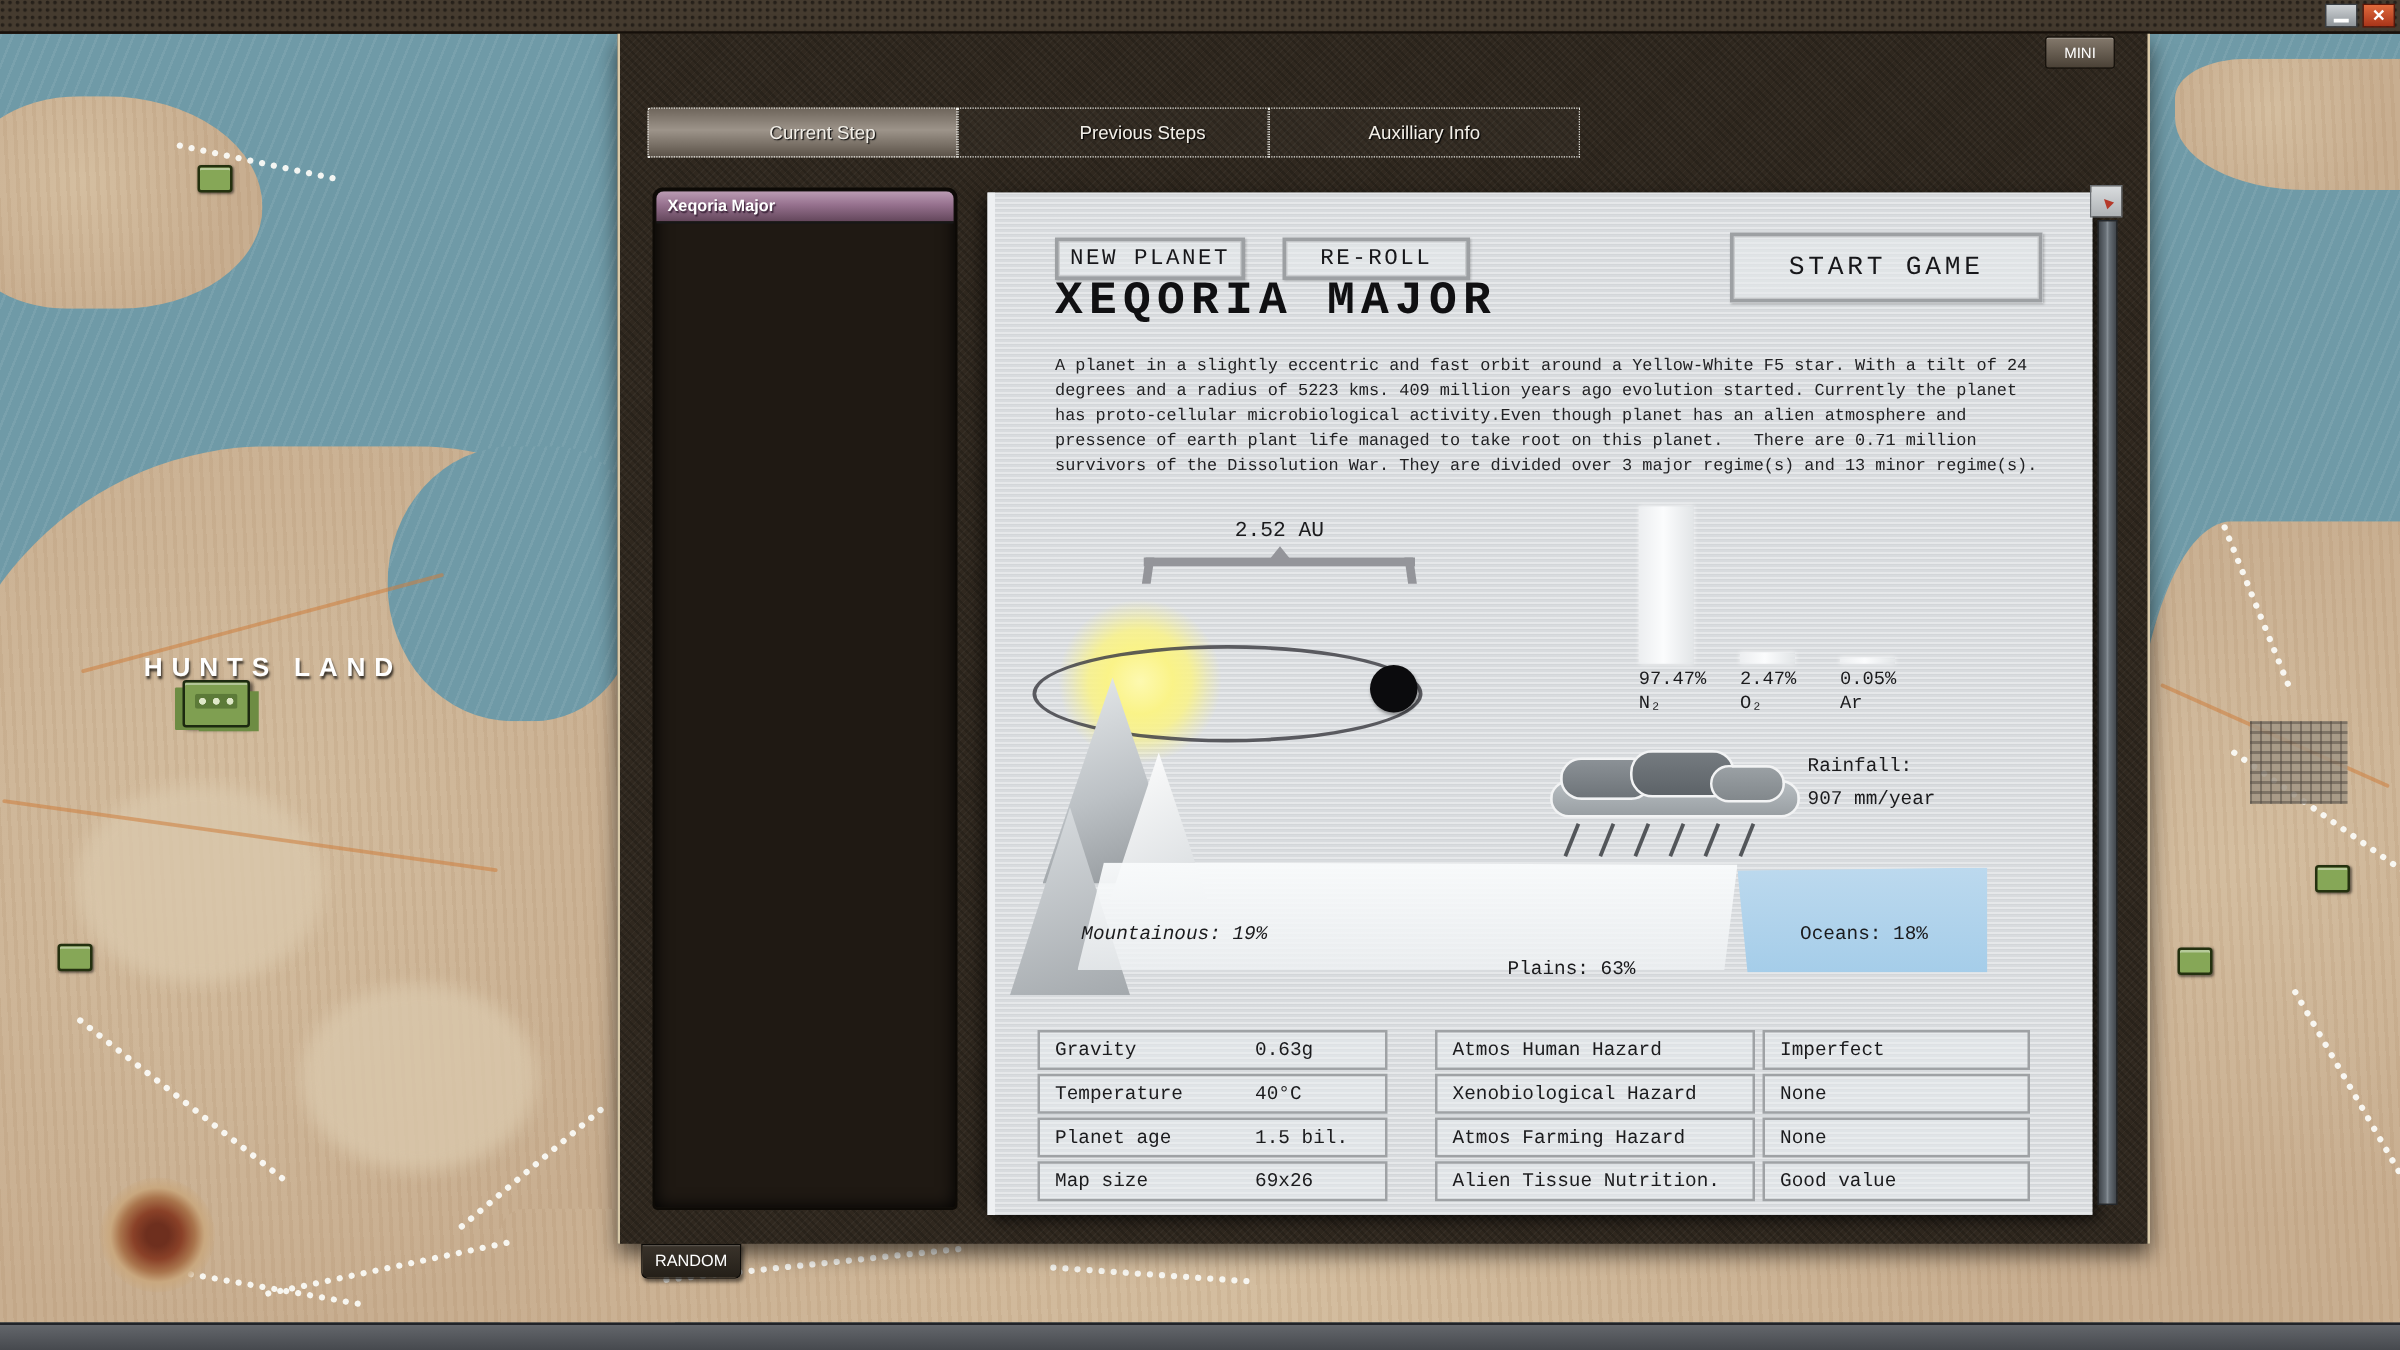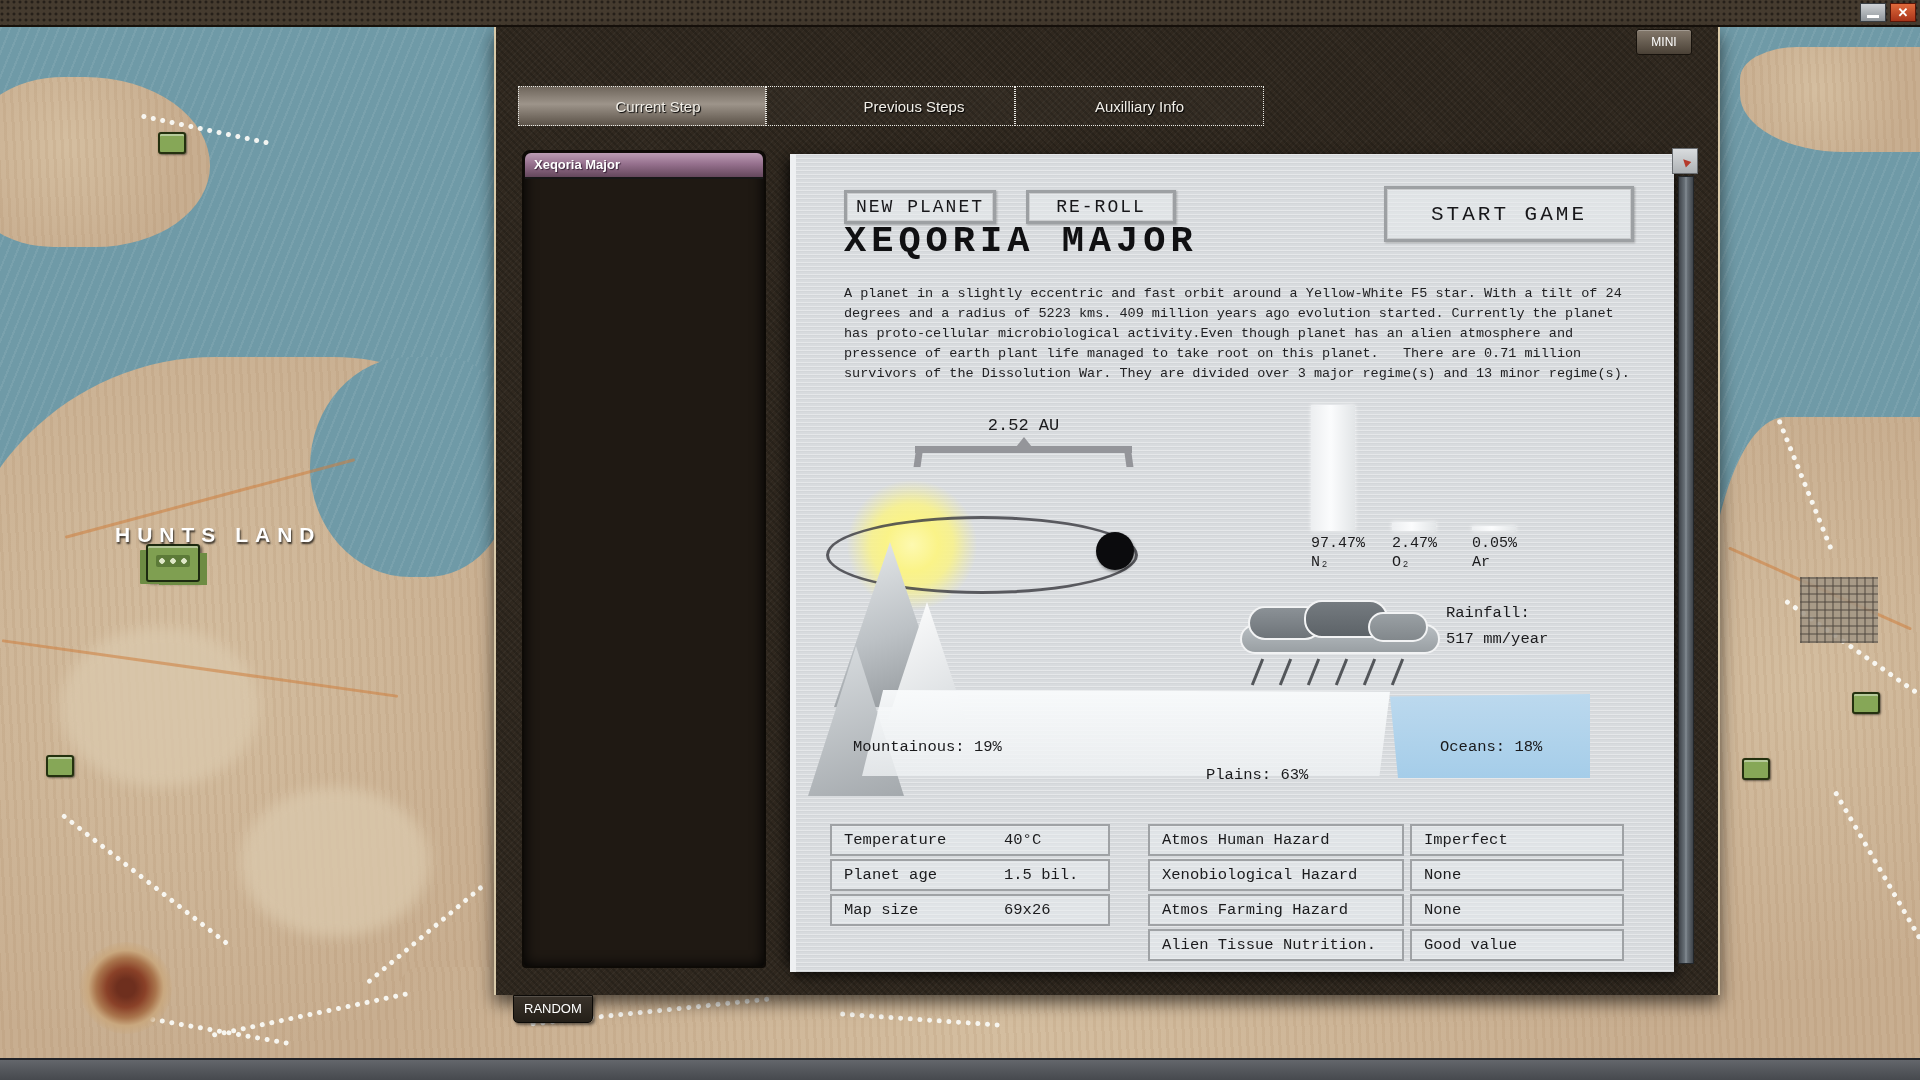--- a/index.html
+++ b/index.html
@@ -159,21 +159,21 @@
   .rainfall-text{position:absolute;left:650px;top:446px;font-size:15.5px;line-height:26px;white-space:pre-line;}
 
   
   .plains{position:absolute;left:66px;top:536px;width:528px;height:86px;
           background:linear-gradient(180deg,rgba(249,251,252,.95),rgba(238,241,243,.8));
           clip-path:polygon(4% 0,100% 2%,98% 100%,0 100%);}
   .ocean{position:absolute;left:594px;top:540px;width:200px;height:84px;
          background:linear-gradient(180deg,#bcd9ee,#a5cde9);
          clip-path:polygon(0 3%,100% 0,100% 100%,4% 100%);}
   .terrain-label{position:absolute;top:584px;font-size:15.5px;color:#1a1a1c;}
-  .tl0{left:57px;} .tl1{left:410px;margin-top:28px;} .tl2{left:644px;}
+  .tl0{left:69px;font-style:italic;} .tl1{left:410px;margin-top:28px;} .tl2{left:644px;}
 
   
   .ltable{position:absolute;left:34px;top:670px;}
   .lrow{position:relative;width:280px;height:32px;border:2px solid #9fa2a5;box-sizing:border-box;
         margin-bottom:3px;background:rgba(236,239,241,.45);}
   .lrow .lab{position:absolute;left:12px;top:0;line-height:28px;font-size:15.5px;}
   .lrow .val{position:absolute;left:172px;top:0;line-height:28px;font-size:15.5px;}
   .rtable{position:absolute;left:352px;top:670px;}
   .rrow{position:relative;width:480px;height:35px;}
   .rcell{position:absolute;top:0;height:32px;border:2px solid #9fa2a5;box-sizing:border-box;
@@ -289,30 +289,34 @@
       </div>
       <div class="rain">
         <span style="left:8px;"></span>
           <span style="left:36px;"></span>
           <span style="left:64px;"></span>
         <span style="left:92px;"></span>
           <span style="left:120px;"></span>
           <span style="left:148px;"></span>
       </div>
       <div class="rainfall-text">Rainfall:
-517 mm/year</div>
+907 mm/year</div>
 
       <div class="plains"></div>
       <div class="ocean"></div>
       <div class="terrain-label tl0">Mountainous: 19%</div>
       <div class="terrain-label tl1">Plains: 63%</div>
       <div class="terrain-label tl2">Oceans: 18%</div>
 
       <div class="ltable">
         <div class="lrow">
+          <span class="lab">Gravity</span>
+          <span class="val">0.63g</span>
+        </div>
+        <div class="lrow">
           <span class="lab">Temperature</span>
           <span class="val">40°C</span>
         </div>
         <div class="lrow">
           <span class="lab">Planet age</span>
           <span class="val">1.5 bil.</span>
         </div>
         <div class="lrow">
           <span class="lab">Map size</span>
           <span class="val">69x26</span>

